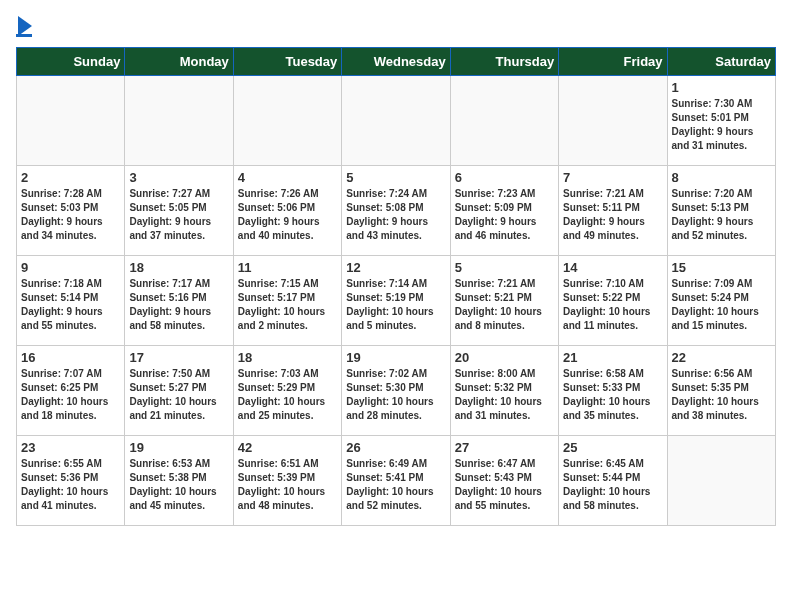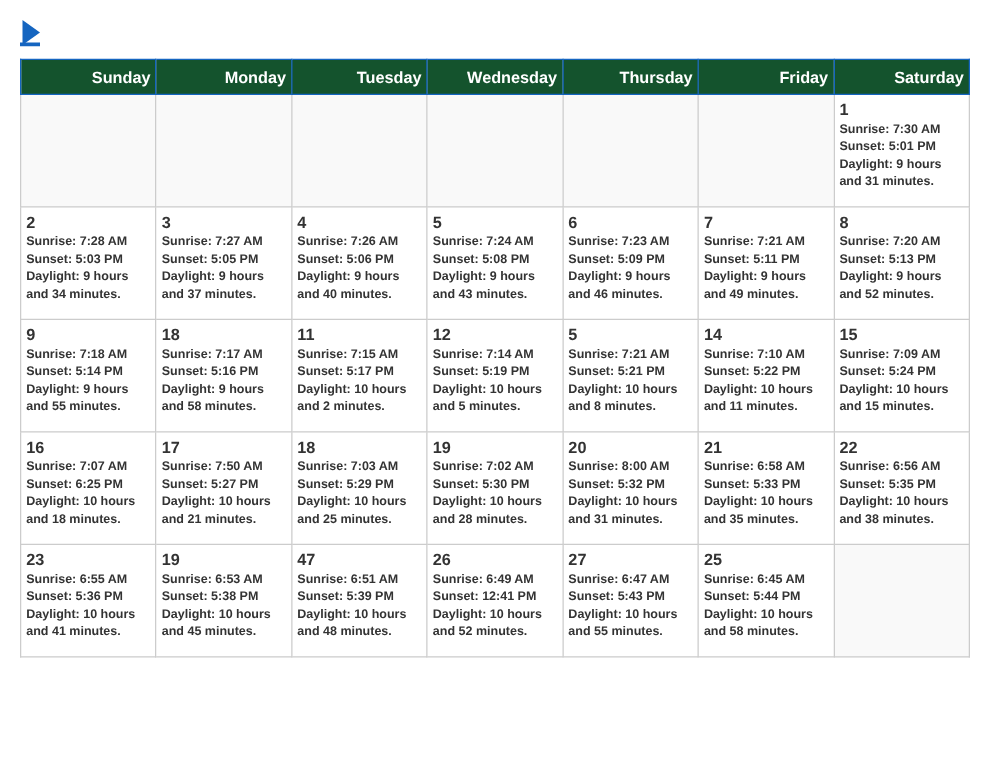--- a/index.html
+++ b/index.html
@@ -271,29 +271,29 @@
 Sunset: 5:36 PM
 Daylight: 10 hours and 41 minutes.</div>
         </td>
         <td>
           <span class="day-num">19</span>
           <div class="day-info">Sunrise: 6:53 AM
 Sunset: 5:38 PM
 Daylight: 10 hours and 45 minutes.</div>
         </td>
         <td>
-          <span class="day-num">47</span>
+          <span class="day-num">42</span>
           <div class="day-info">Sunrise: 6:51 AM
 Sunset: 5:39 PM
 Daylight: 10 hours and 48 minutes.</div>
         </td>
         <td>
           <span class="day-num">26</span>
           <div class="day-info">Sunrise: 6:49 AM
-Sunset: 12:41 PM
+Sunset: 5:41 PM
 Daylight: 10 hours and 52 minutes.</div>
         </td>
         <td>
           <span class="day-num">27</span>
           <div class="day-info">Sunrise: 6:47 AM
 Sunset: 5:43 PM
 Daylight: 10 hours and 55 minutes.</div>
         </td>
         <td>
           <span class="day-num">25</span>

